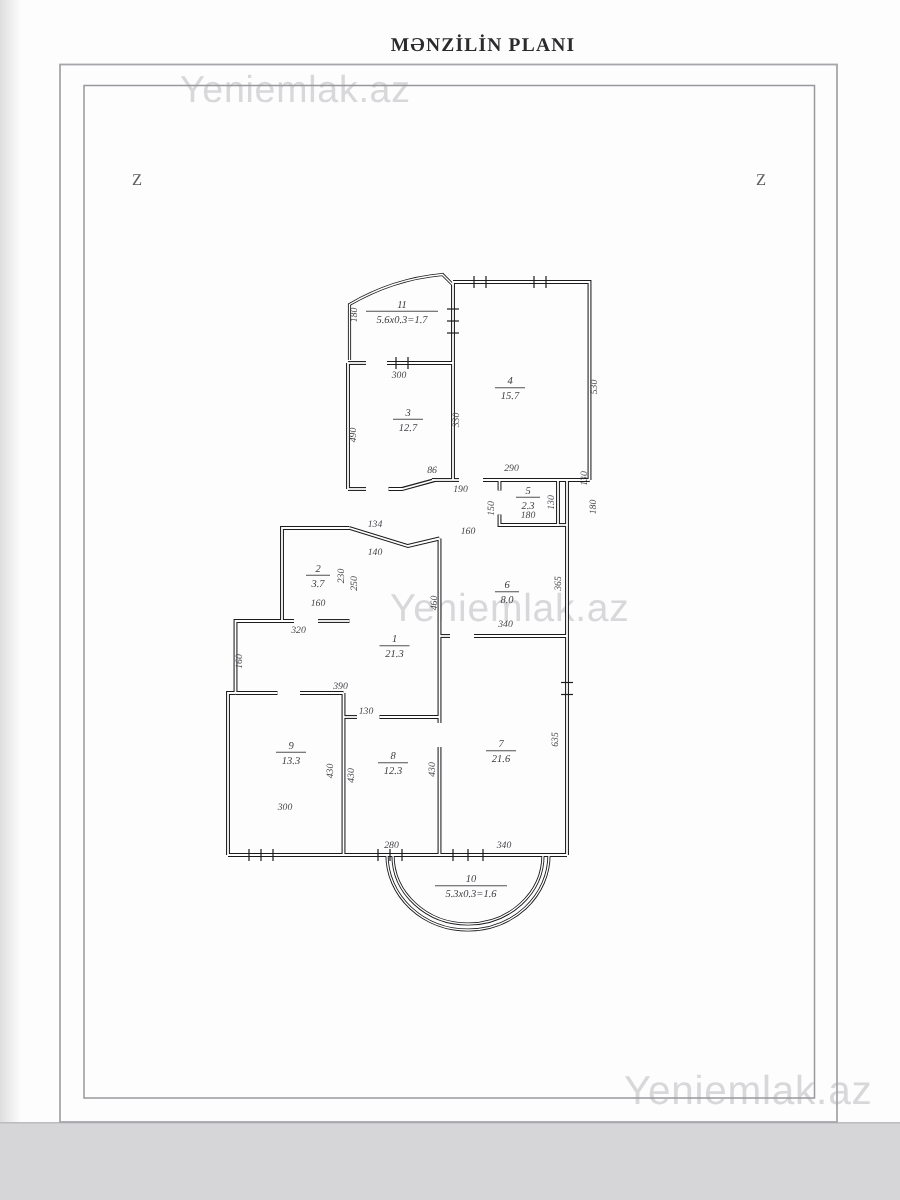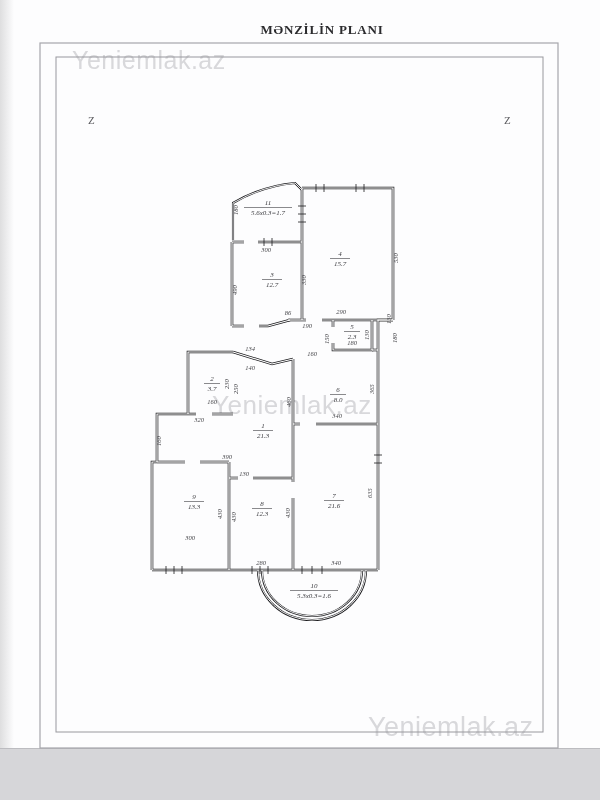--- a/index.html
+++ b/index.html
@@ -15,21 +15,21 @@
     position:absolute;left:0;top:748px;width:600px;height:52px;
     background:#d6d6d9;border-top:1px solid #bcbcc0;
   }
   .doc-title{
     position:absolute;left:0;right:0;top:22px;text-align:center;
     font-family:"Liberation Serif",serif;font-size:13px;font-weight:600;
     letter-spacing:0.8px;color:#2b2b2e;margin-left:44px;
   }
   .watermark{
     position:absolute;color:#d8d8db;font-family:"Liberation Sans",sans-serif;
-    letter-spacing:0.5px;white-space:nowrap;
+    letter-spacing:0.5px;white-space:nowrap;margin-left:48px;
   }
   .wm-tl{left:72px;top:46px;font-size:25px;}
   .wm-c{left:212px;top:390px;font-size:26px;}
   .wm-br{left:368px;top:712px;font-size:27px;}
   .zmark{
     position:absolute;font-family:"Liberation Serif",serif;
     font-size:11px;color:#5a5a5e;
   }
   .z-left{left:88px;top:114px;}
   .z-right{left:504px;top:114px;}

